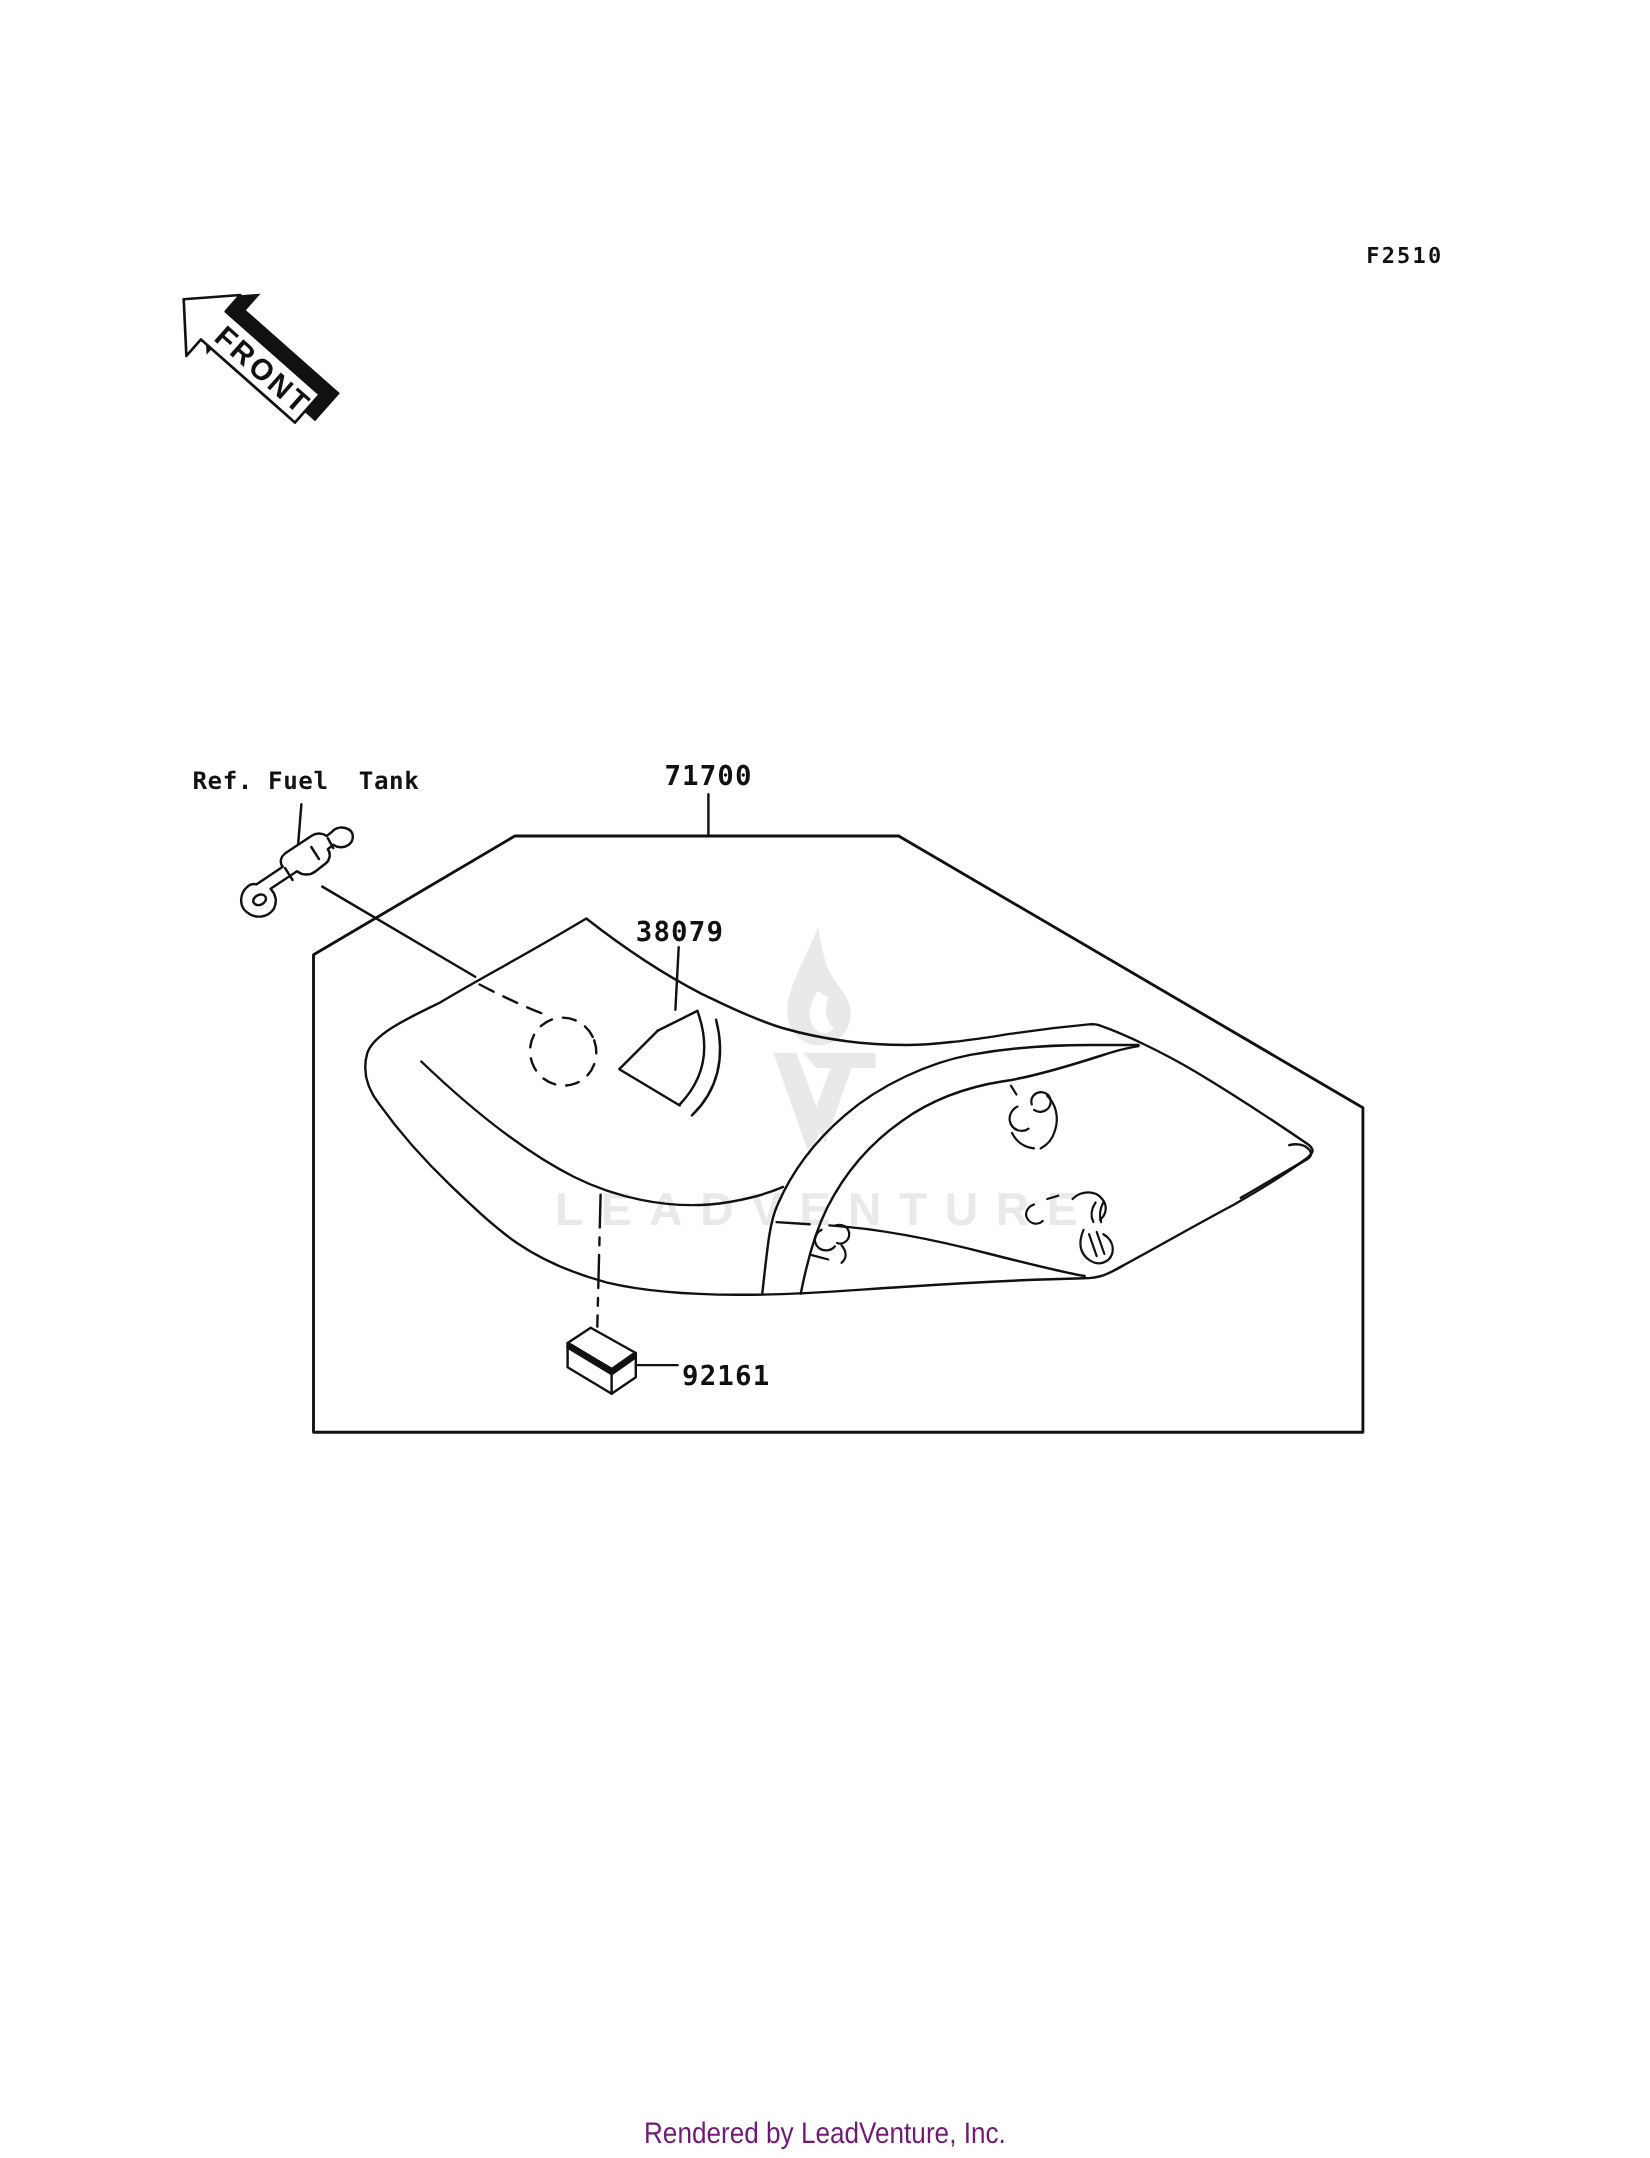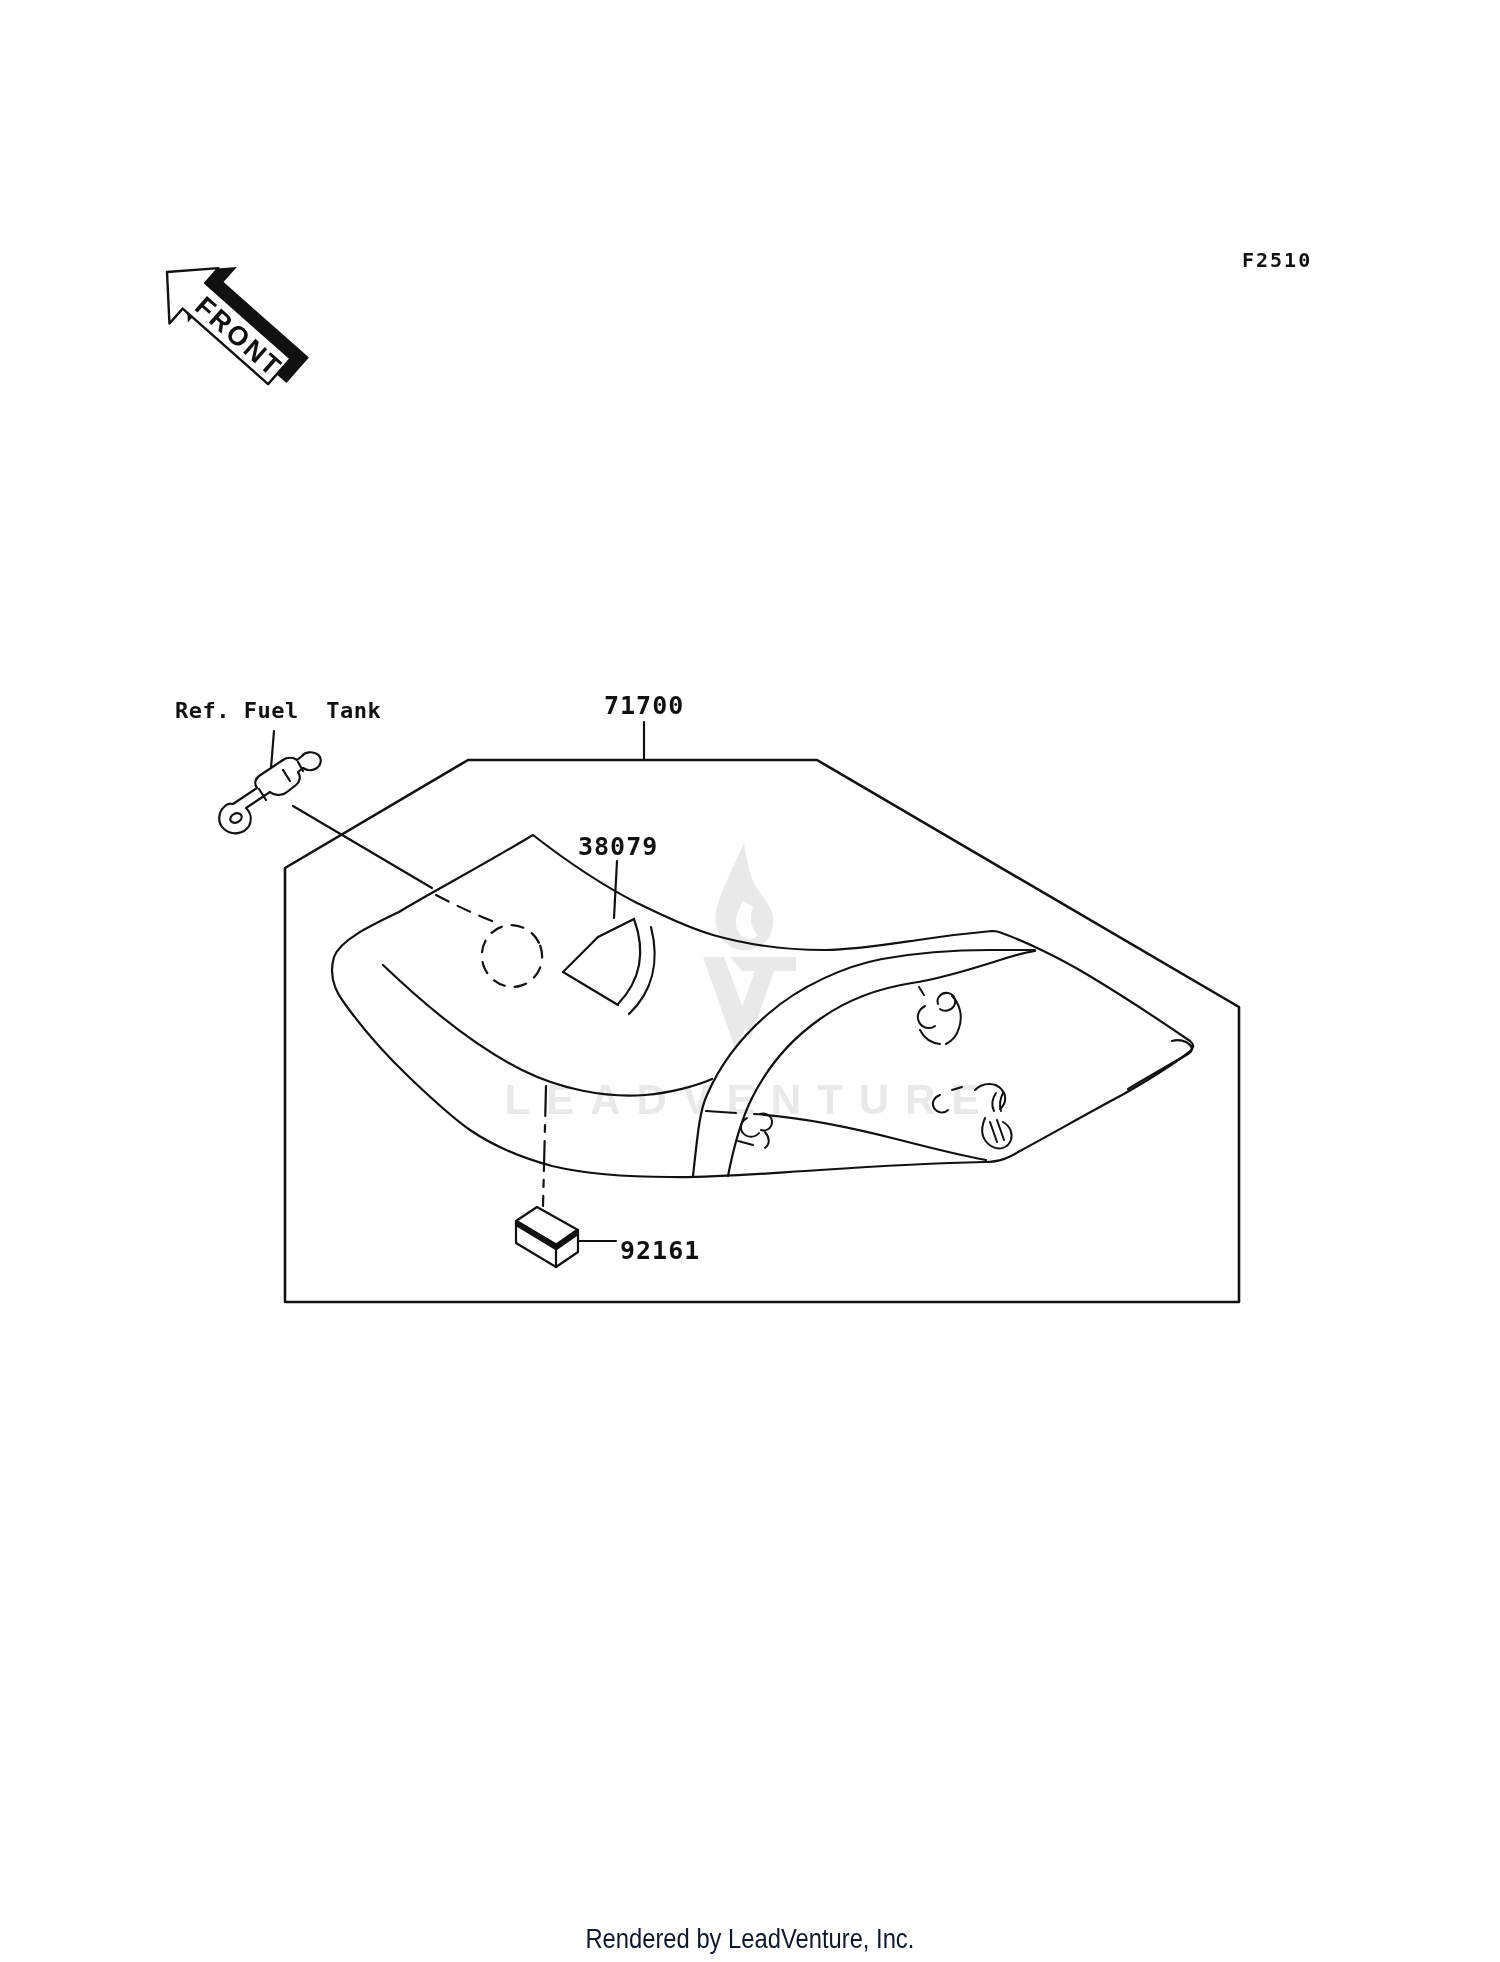--- a/index.html
+++ b/index.html
@@ -13,28 +13,28 @@
   svg.linework{position:absolute;left:0;top:0;width:1500px;height:1962px;}
   .lbl{
     position:absolute;
     color:#111;
     font-family:"DejaVu Sans Mono", monospace;
     font-weight:bold;
     white-space:pre;
     line-height:1;
   }
   .part-num{font-size:25px;letter-spacing:1px;}
-  .fig-code{left:1242px;top:222px;font-size:20px;letter-spacing:2px;margin-top:28px;}
+  .fig-code{left:1242px;top:222px;font-size:20px;letter-spacing:2px;}
   .ref-lbl{left:175px;top:700px;font-size:22px;letter-spacing:0.5px;}
   .p53066{left:604px;top:693px;}
   .p53003{left:578px;top:834px;}
   .p92161{left:620px;top:1226px;margin-top:12px;}
   .footer{
     position:absolute;left:0;right:0;top:1924px;
-    text-align:center;color:#0f172a;
+    text-align:center;color:#701a75;
     font-family:"Liberation Sans", sans-serif;
     font-size:27px;font-weight:normal;
   }
   .footer span{display:inline-block;transform:scaleX(0.88);transform-origin:center;}
 </style>
 </head>
 <body>
 
 <div class="canvas">
 

